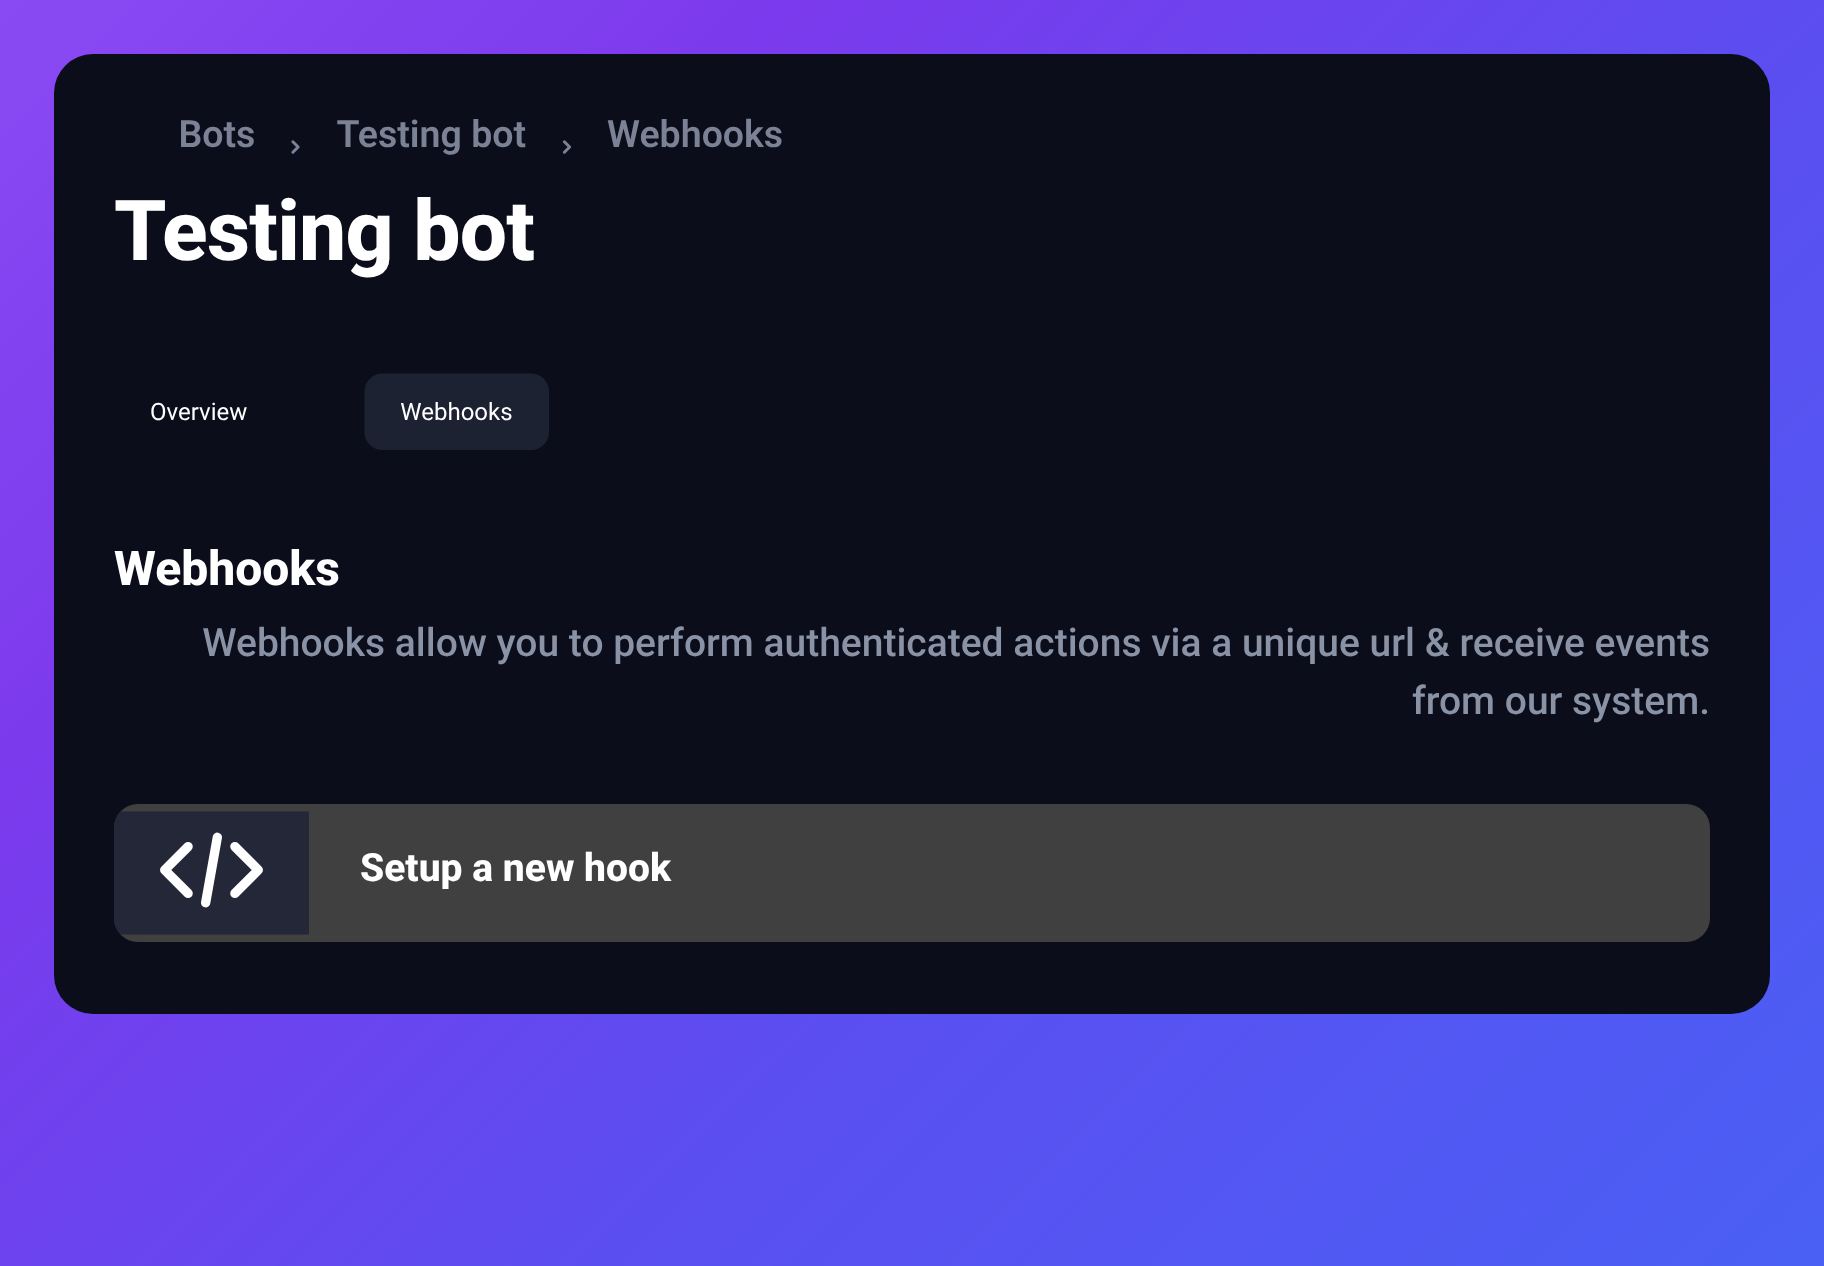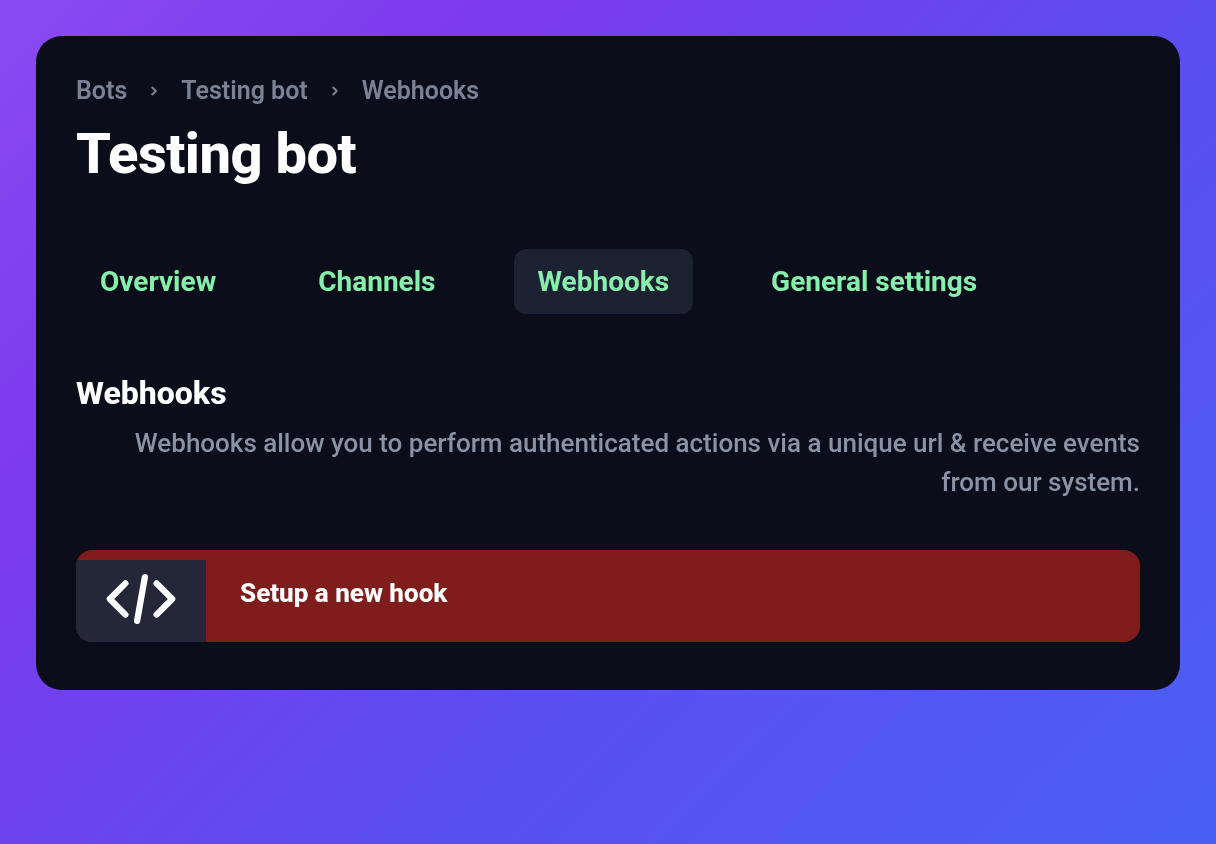--- a/index.html
+++ b/index.html
@@ -22,26 +22,27 @@
       border-radius: 26px;
       width: 100%;
       padding: 40px 0 48px 0;
       color: #fff;
     }
     .inner {
       padding: 0 40px;
     }
     .breadcrumb {
       display: flex;
-      align-items: center;
+      align-items: flex-end;
       gap: 20px;
       font-size: 25px;
       color: #7b8295;
       font-weight: 600;
       margin-bottom: 16px;
+      margin-left: 43px;
     }
     .breadcrumb-link {
       color: #7b8295;
       cursor: pointer;
     }
     .breadcrumb-sep svg {
       width: 14px;
       height: 14px;
       display: block;
     }
@@ -53,23 +54,23 @@
       margin-bottom: 62px;
     }
     .tabs {
       display: flex;
       align-items: center;
       gap: 54px;
       padding: 0 40px;
       margin-bottom: 60px;
     }
     .tab {
-      font-size: 28px;
-      font-weight: 700;
-      color: #86efac;
+      font-size: 16px;
+      font-weight: 400;
+      color: #ffffff;
       cursor: pointer;
       padding: 16px 24px;
       border-radius: 12px;
     }
     .tab.active {
       background: #1d2233;
     }
     .section-title {
       font-size: 32px;
       font-weight: 800;
@@ -78,24 +79,24 @@
     }
     .section-desc {
       font-size: 26px;
       line-height: 1.5;
       color: #8a92a6;
       font-weight: 500;
       margin-bottom: 48px;
       text-align: right;
     }
     .card {
-      background: #7f1d1d;
+      background: #404040;
       border-radius: 16px;
       display: flex;
-      align-items: flex-end;
+      align-items: center;
       overflow: hidden;
     }
     .card-iconbox {
       background: #232738;
       width: 130px;
       display: flex;
       align-items: center;
       justify-content: center;
       flex-shrink: 0;
     }
@@ -158,23 +159,21 @@
           </svg>
       </span>
       <span class="breadcrumb-link">Webhooks</span>
     </nav>
 
     <h1 class="page-title">Testing bot</h1>
   </div>
 
   <div class="tabs">
     <div class="tab">Overview</div>
-    <div class="tab">Channels</div>
     <div class="tab active">Webhooks</div>
-    <div class="tab">General settings</div>
   </div>
 
   <div class="inner">
     <h2 class="section-title">Webhooks</h2>
     <p class="section-desc">Webhooks allow you to perform authenticated actions via a unique url &amp; receive events from our system.</p>
 
     <div class="card">
       <div class="card-iconbox">
         <span>
           <svg viewBox="0 0 100 100" fill="none" stroke="#ffffff" stroke-width="8" stroke-linecap="round" stroke-linejoin="round">

